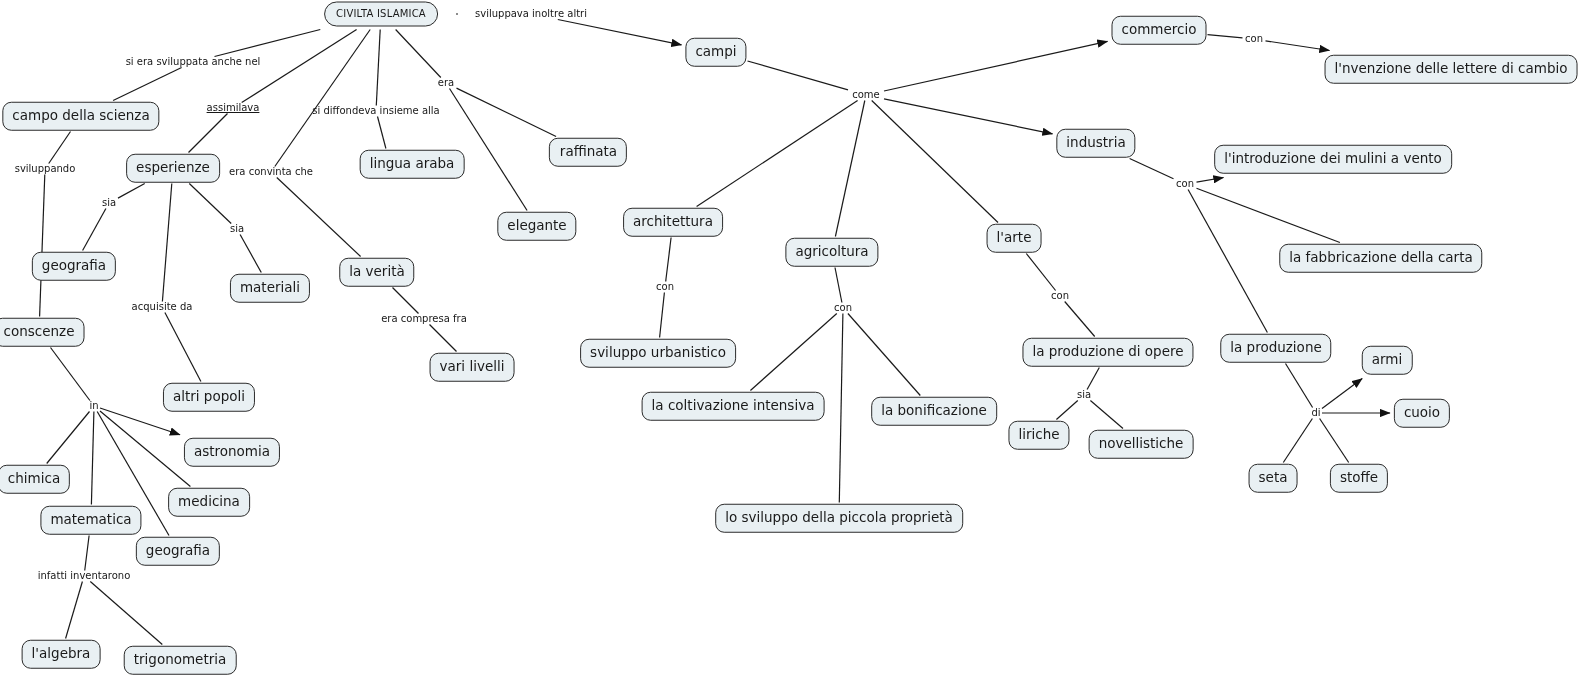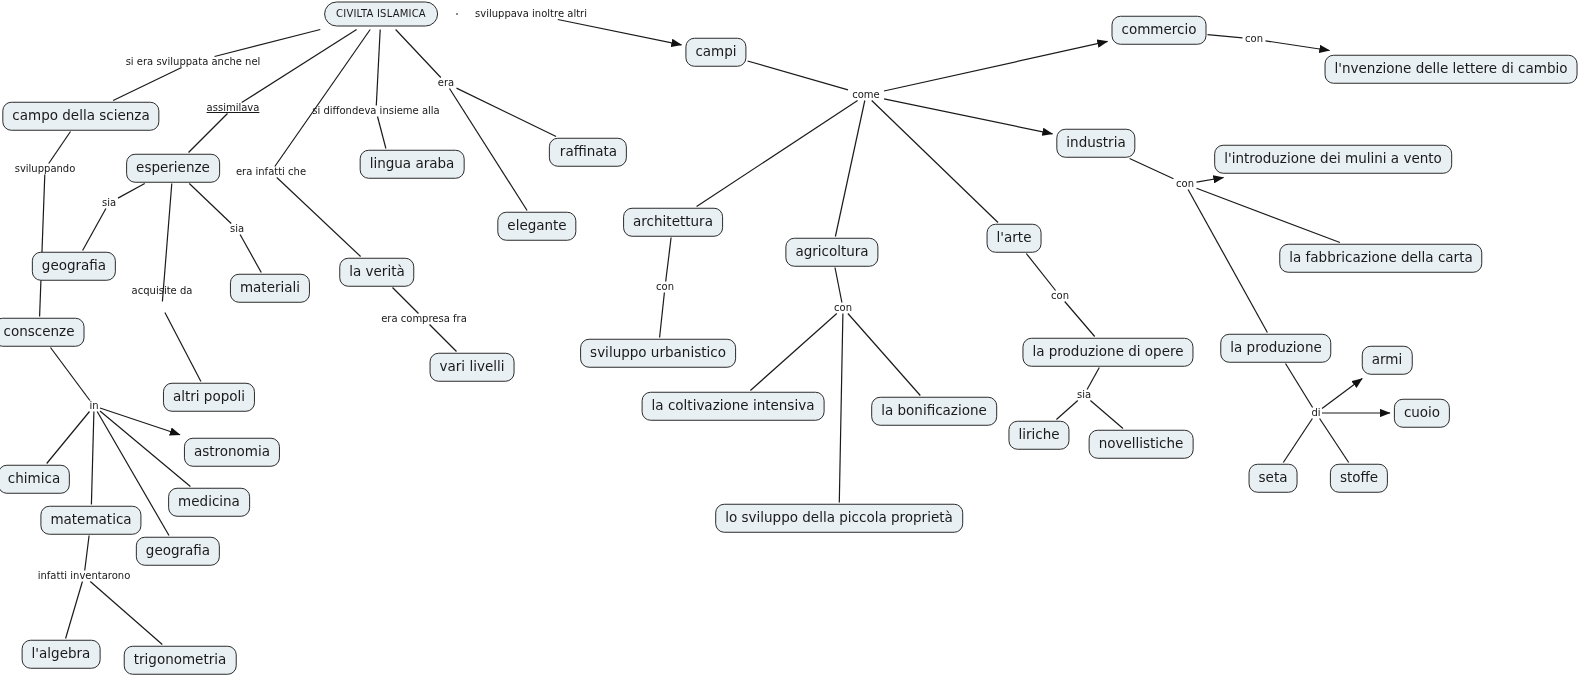--- a/index.html
+++ b/index.html
@@ -168,24 +168,24 @@
       <div class="node" style="left: 1273px; top: 478px;">seta</div>
       <div class="node" style="left: 1359px; top: 478px;">stoffe</div>
     </div>
   <div id="labels-layer">
       <div class="linklabel" style="left: 531px; top: 14px;">sviluppava inoltre altri</div>
       <div class="linklabel" style="left: 193px; top: 62px;">si era sviluppata anche nel</div>
       <div class="linklabel" style="left: 233px; top: 108px; text-decoration: underline;">assimilava</div>
       <div class="linklabel" style="left: 376px; top: 111px;">si diffondeva insieme alla</div>
       <div class="linklabel" style="left: 446px; top: 83px;">era</div>
       <div class="linklabel" style="left: 45px; top: 169px;">sviluppando</div>
-      <div class="linklabel" style="left: 271px; top: 172px;">era infatti che</div>
+      <div class="linklabel" style="left: 271px; top: 172px;">era convinta che</div>
       <div class="linklabel" style="left: 109px; top: 203px;">sia</div>
       <div class="linklabel" style="left: 237px; top: 229px;">sia</div>
-      <div class="linklabel" style="left: 162px; top: 291px;">acquisite da</div>
+      <div class="linklabel" style="left: 162px; top: 307px;">acquisite da</div>
       <div class="linklabel" style="left: 424px; top: 319px;">era compresa fra</div>
       <div class="linklabel" style="left: 94px; top: 406px;">in</div>
       <div class="linklabel" style="left: 84px; top: 576px;">infatti inventarono</div>
       <div class="linklabel" style="left: 866px; top: 95px;">come</div>
       <div class="linklabel" style="left: 1254px; top: 39px;">con</div>
       <div class="linklabel" style="left: 1185px; top: 184px;">con</div>
       <div class="linklabel" style="left: 665px; top: 287px;">con</div>
       <div class="linklabel" style="left: 843px; top: 308px;">con</div>
       <div class="linklabel" style="left: 1060px; top: 296px;">con</div>
       <div class="linklabel" style="left: 1084px; top: 395px;">sia</div>

